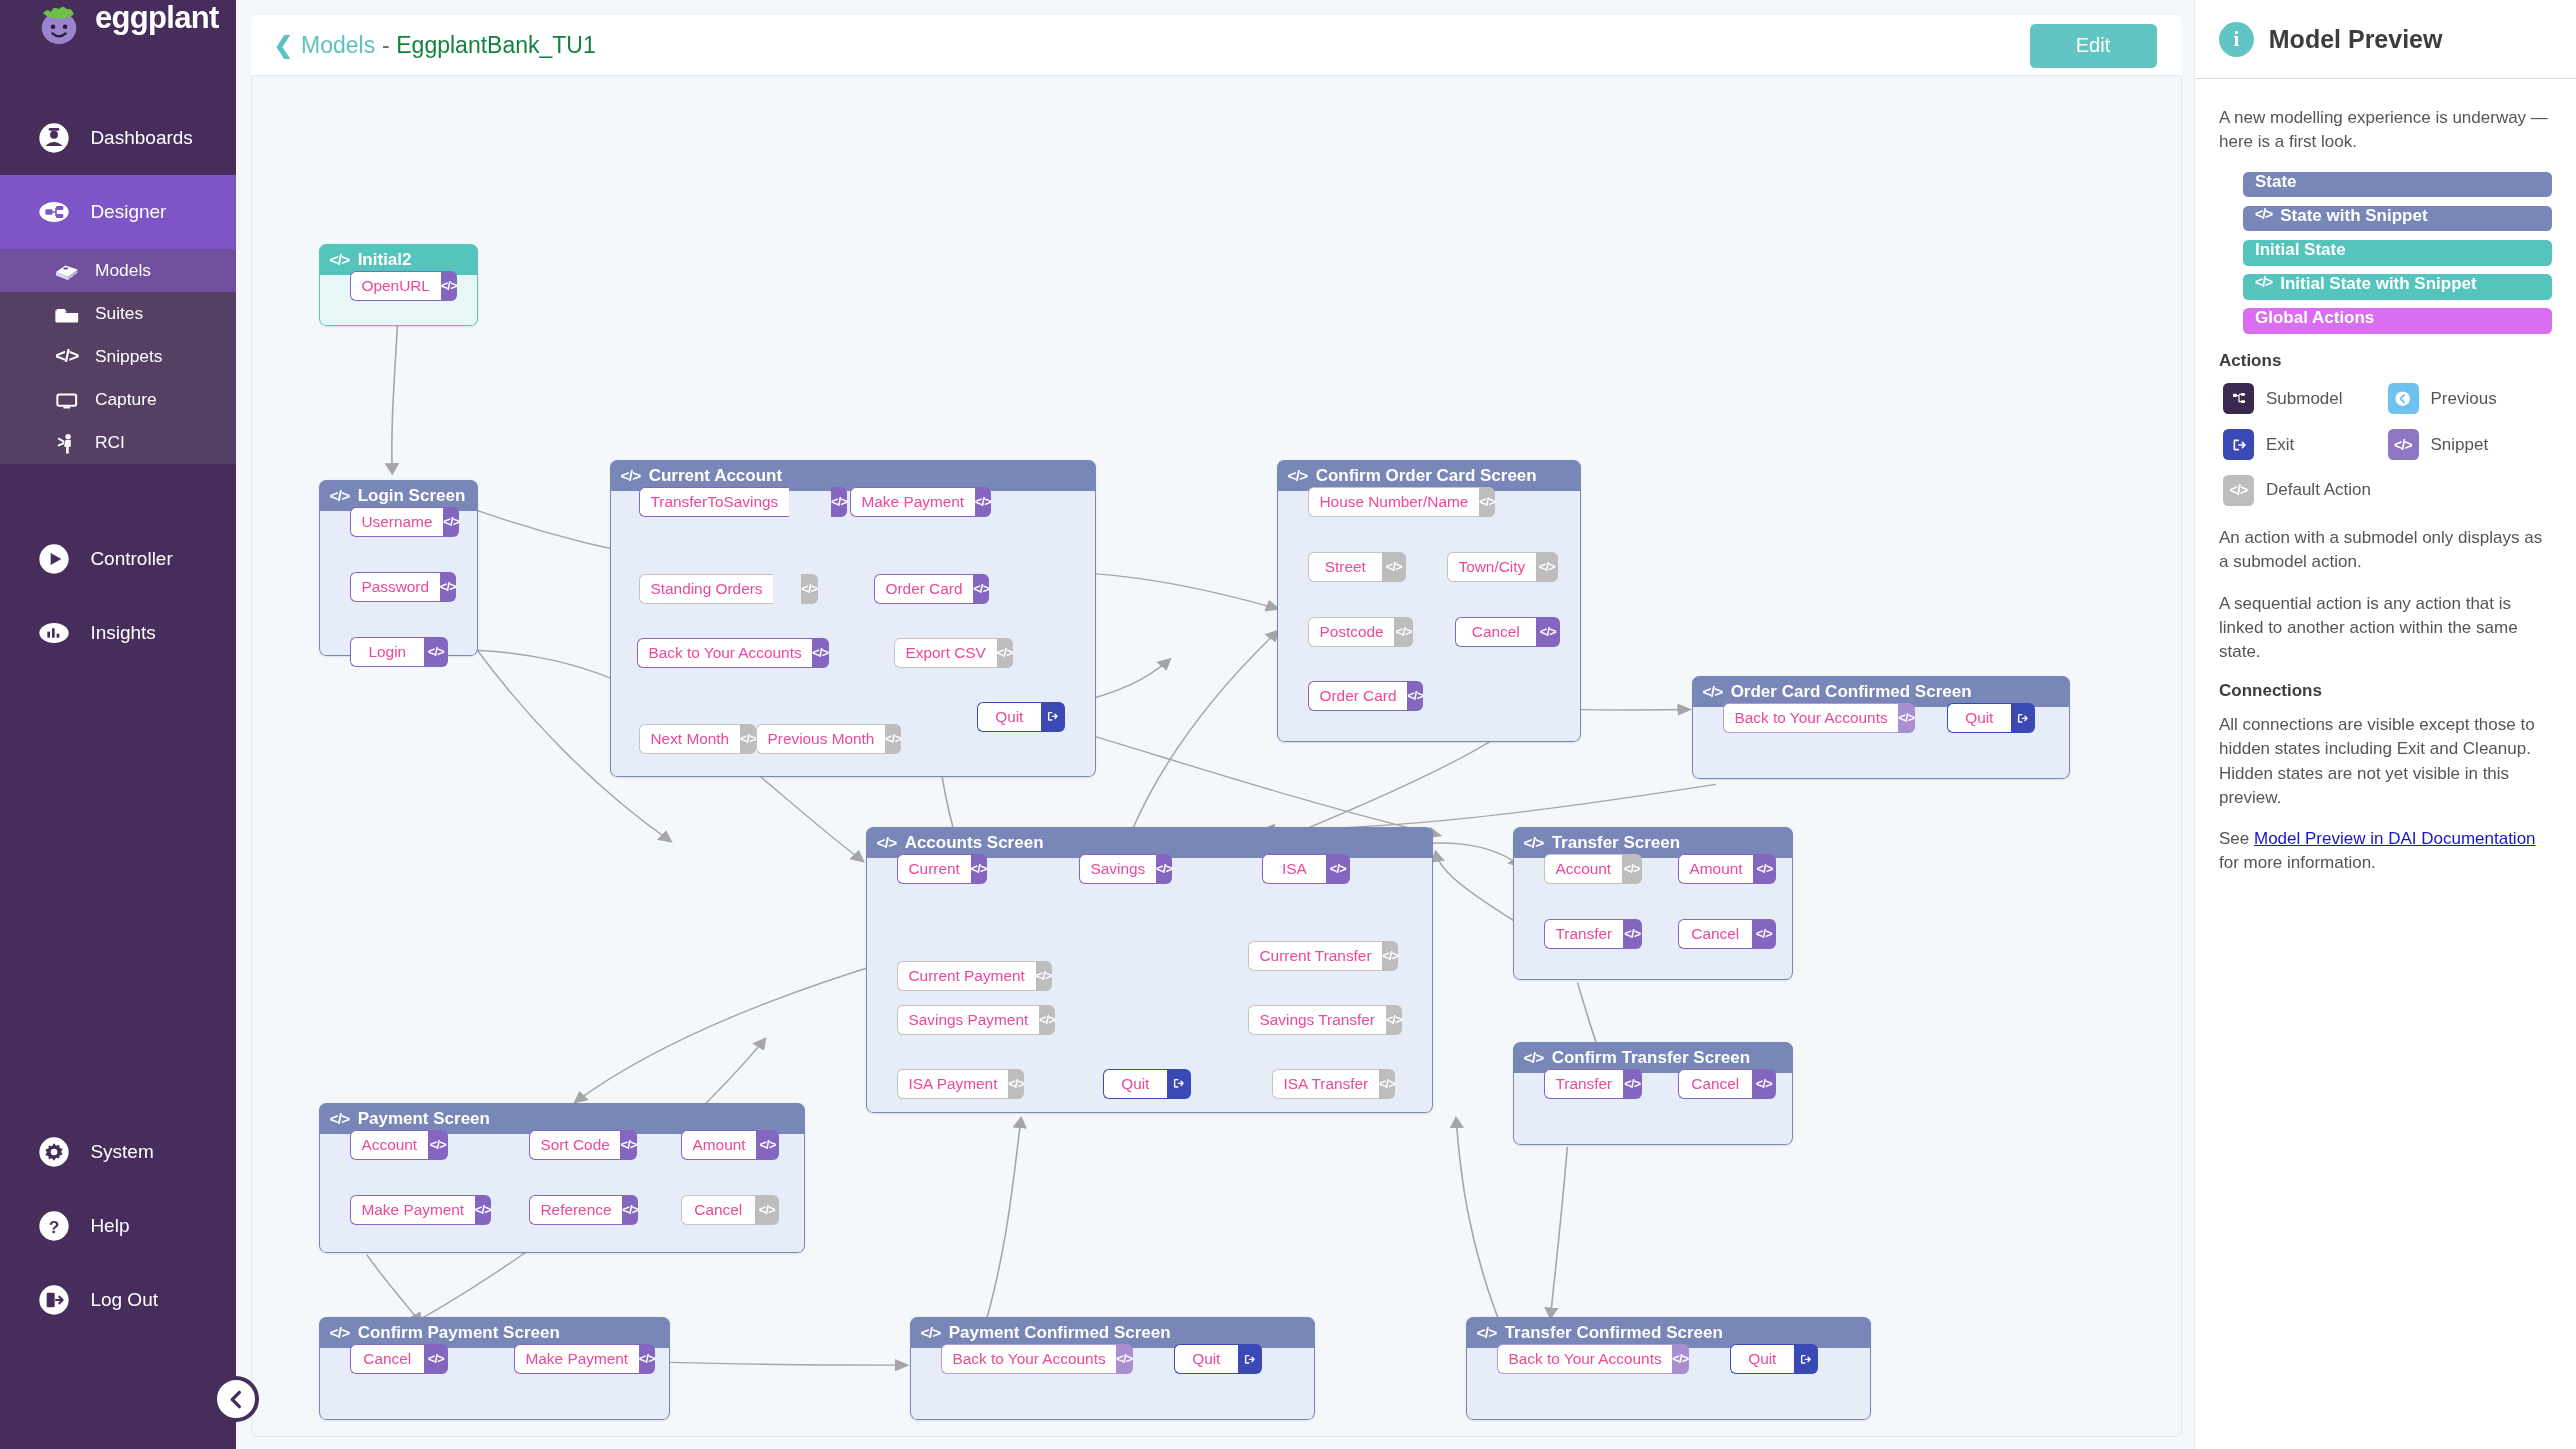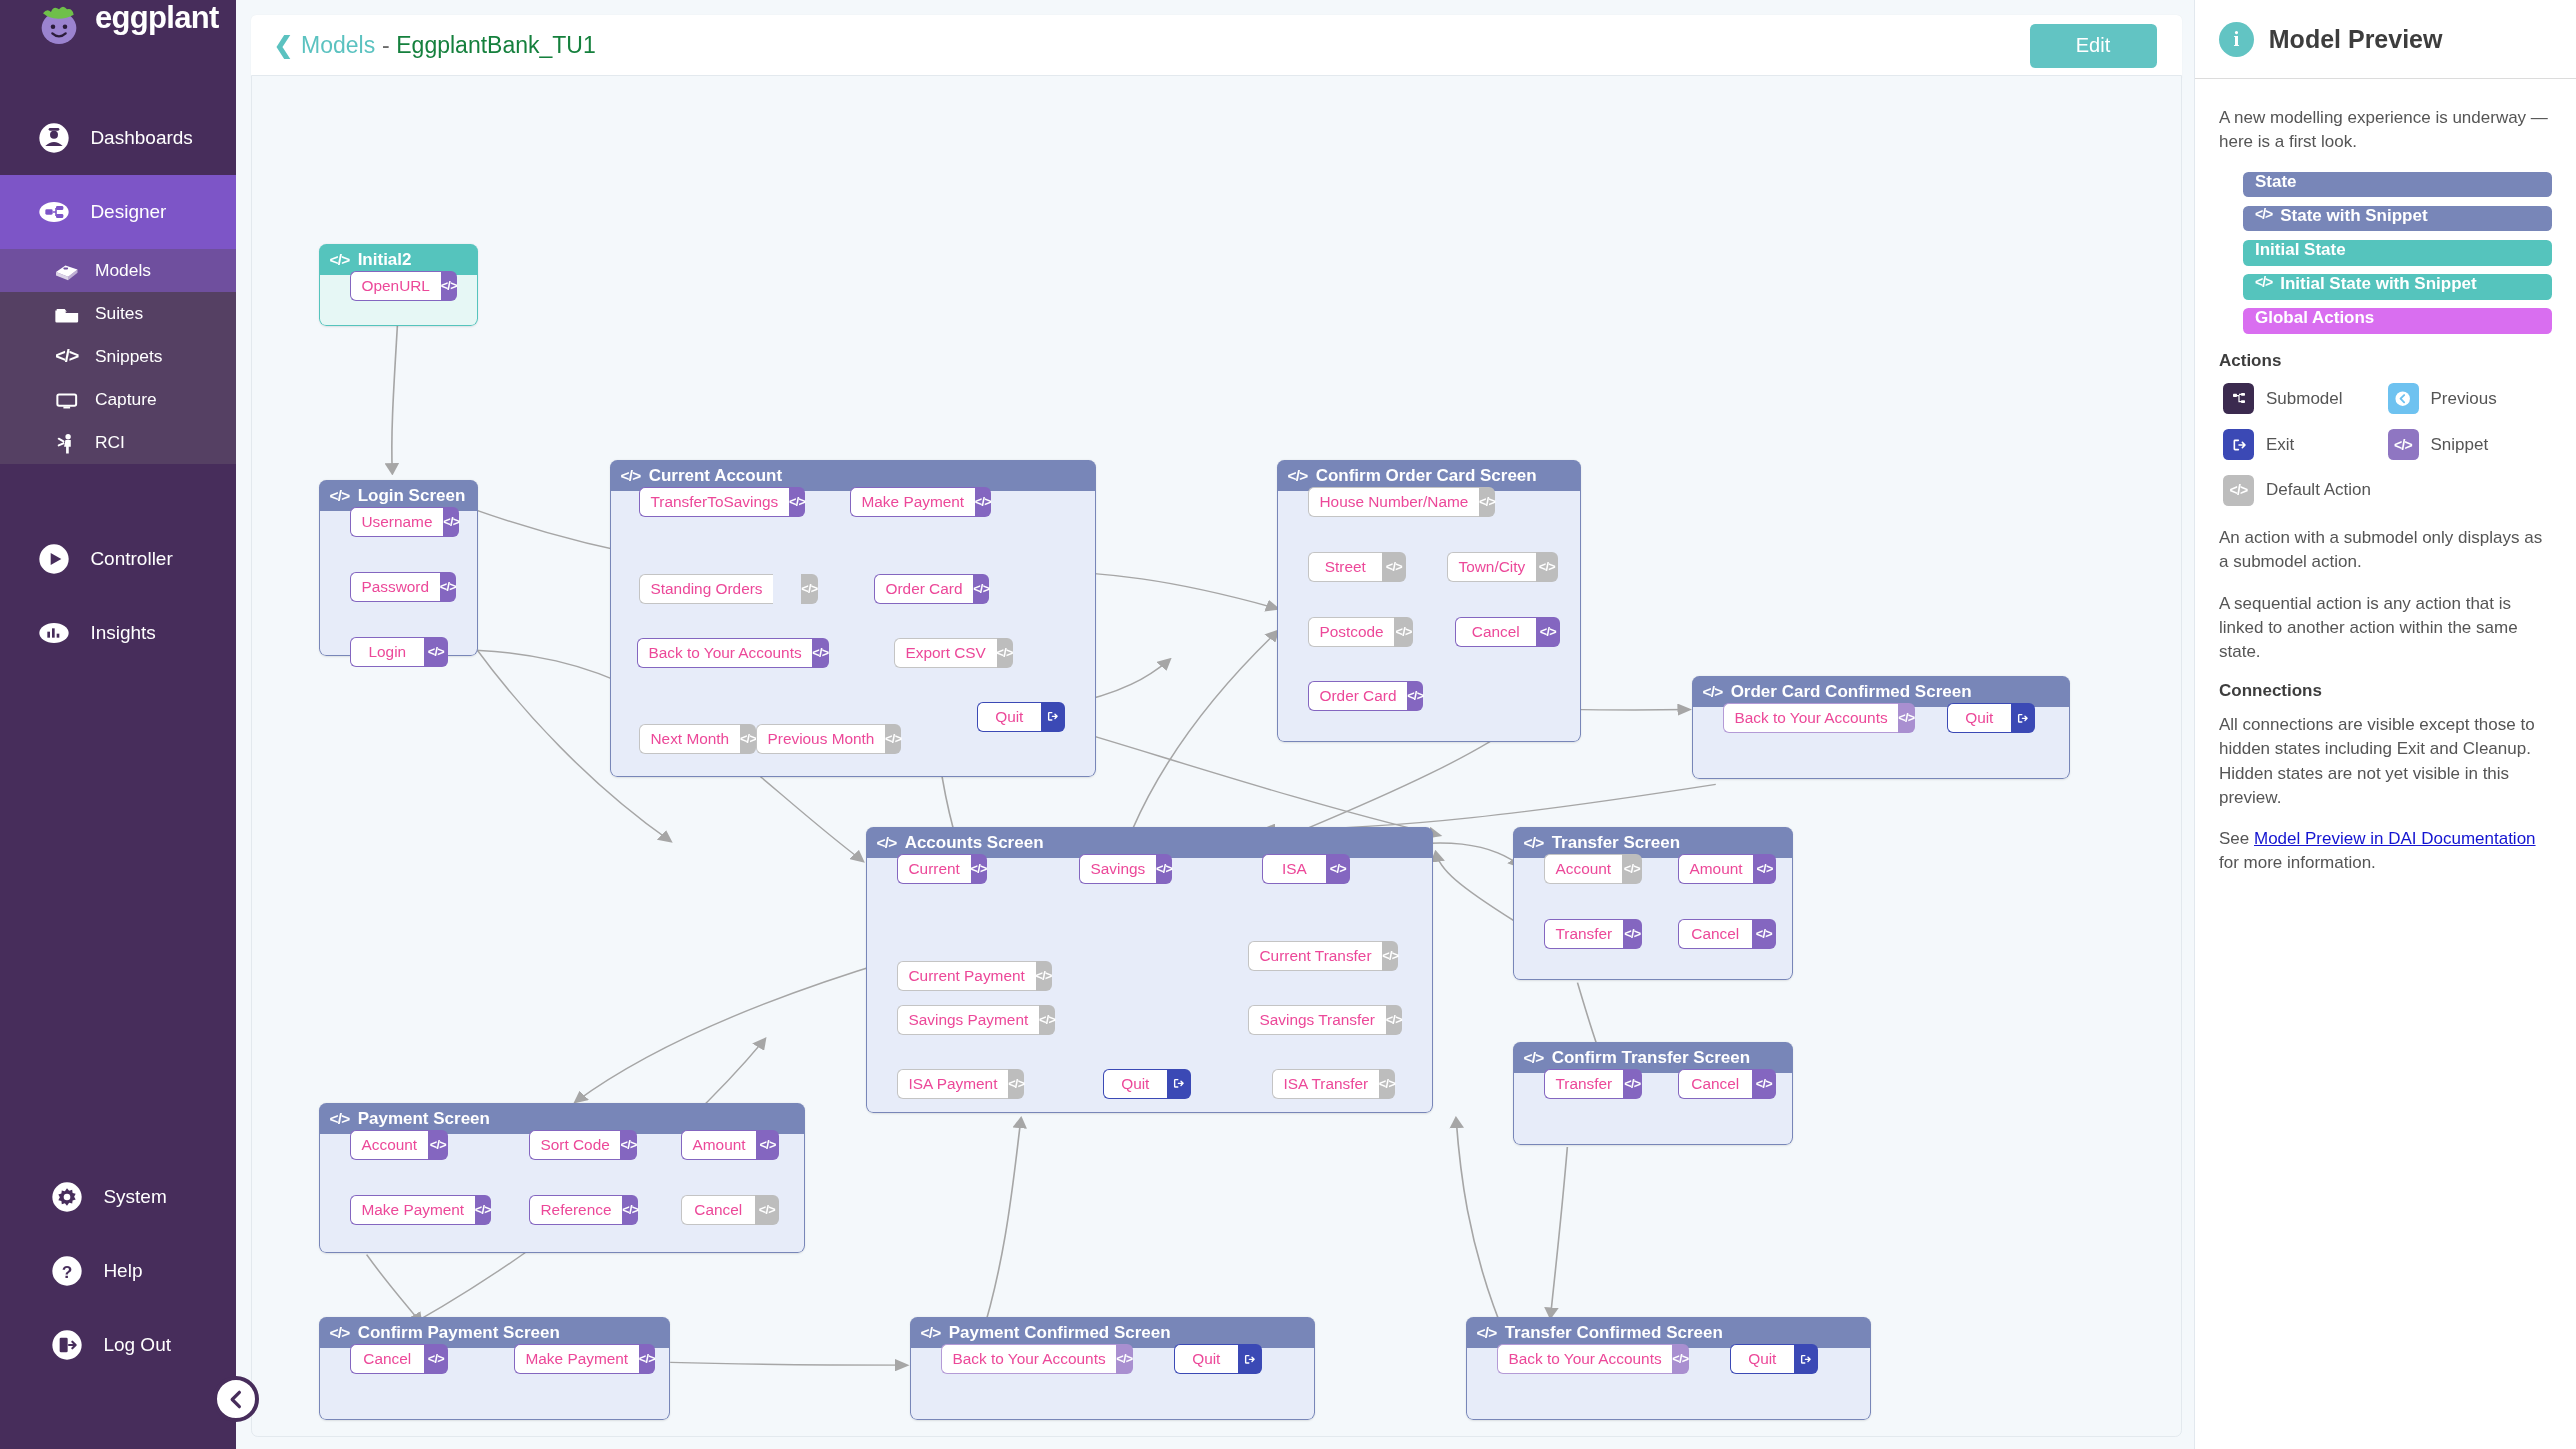--- a/index.html
+++ b/index.html
@@ -23,21 +23,21 @@
     height:74px; display:flex; align-items:center; gap:17.4px;
     padding-left:35px; font-size:19px; cursor:pointer;
   }
   .nav-item .ico{ width:38px;height:38px; display:flex;align-items:center;justify-content:center;}
   .nav-item.active{ background:#7d55c7; }
   .subnav{ background:#554063; }
   .subnav .nav-item{ height:43px; font-size:17.4px; padding-left:52px; gap:13.4px;}
   .subnav .nav-item .ico{ width:29.5px;height:29.5px;}
   .subnav .nav-item.sel{ background:#6f4f9e; }
   .nav-gap{ flex:0 0 58px; }
-  .nav-bottom{ margin-top:auto; padding-bottom:67px;margin-left:13px; }
+  .nav-bottom{ margin-top:auto; padding-bottom:112px; }
   .nav-bottom .nav-item{ height:74px; }
   .collapse-btn{
     position:absolute; right:-23px; bottom:27px; width:46px;height:46px;border-radius:50%;
     background:#fff; border:4px solid #472d5b; display:flex;align-items:center;justify-content:center;
     cursor:pointer; z-index:20;
   }
   .collapse-btn svg{ width:23px;height:23px; }
 
   
   .main{ flex:1; position:relative; background:#f4f8fb; padding:0; }
@@ -397,21 +397,21 @@
                 <div class="tag">&lt;/&gt;</div>
               </div>
             </div>
           </div>
           <div class="state normal" style="left: 358px; top: 384px; width: 486px; height: 317px;">
             <div class="hdr">
               <span class="code-ico">&lt;/&gt;</span>
               <span>Current Account</span>
             </div>
             <div class="body" style="height: calc(100% - 31px);">
-              <div class="act snippet" style="left: 28px; top: -3.6px; width: 148px;">
+              <div class="act snippet" style="left: 28px; top: -3.6px; width: 148px; gap: 42px;">
                 <div class="lbl">TransferToSavings</div>
                 <div class="tag">&lt;/&gt;</div>
               </div>
               <div class="act snippet" style="left: 239px; top: -3.6px; width: 121px;">
                 <div class="lbl">Make Payment</div>
                 <div class="tag">&lt;/&gt;</div>
               </div>
               <div class="act default" style="left: 28px; top: 83px; width: 132px; gap: 28px;">
                 <div class="lbl">Standing Orders</div>
                 <div class="tag">&lt;/&gt;</div>

